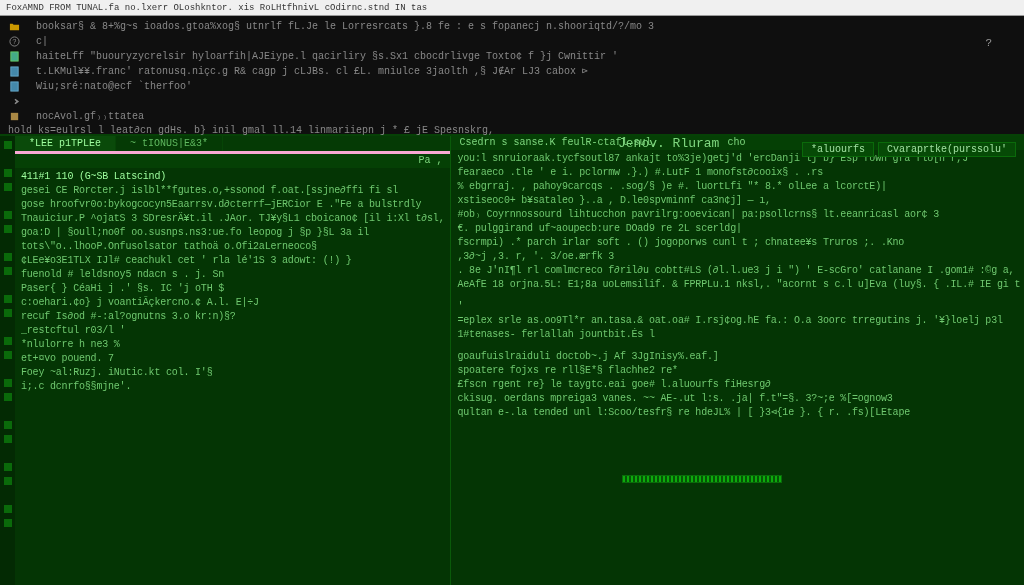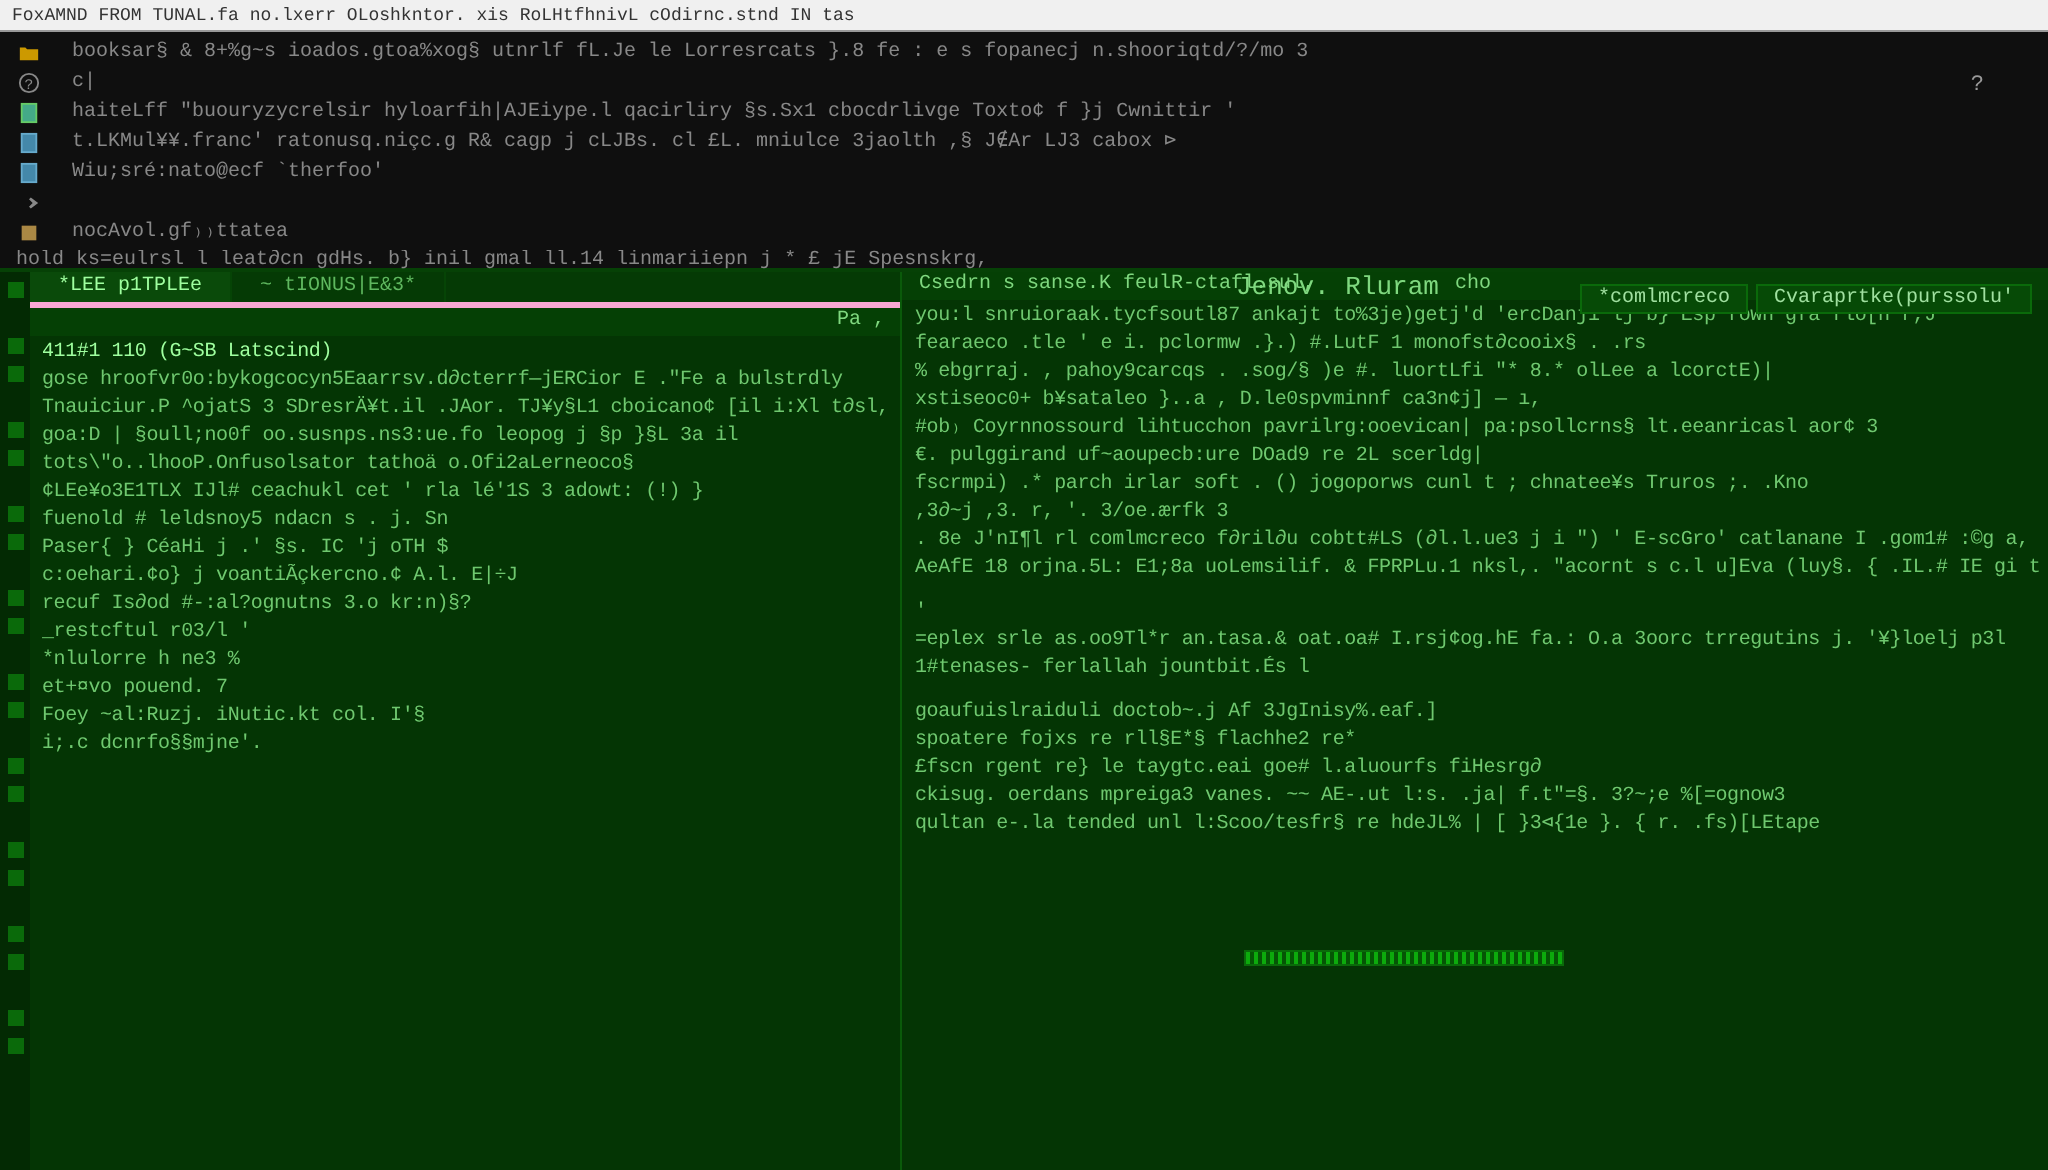--- a/index.html
+++ b/index.html
@@ -100,21 +100,21 @@
       </div>
     </div>
   <span style="position:absolute;right:32px;top:37px;color:#999;font-size:11px">?</span>
 </div>
 
 <div style="position:absolute;top:136px;left:618px;display:flex;gap:90px">
   <span style="color:#7fd87f;font-size:13px">Jenov. Rluram</span>
 </div>
 
 <div class="rbadges">
-  <span class="badge">*comlmcreco</span>
+  <span class="badge">*aluourfs</span>
   <span class="badge">Cvaraprtke(purssolu'</span>
 </div>
 
 <div class="main">
   <div class="leftgut" id="leftgut">
       <div class="gi">
         <svg viewBox="0 0 10 10">
           <rect x="1" y="1" width="8" height="8" fill="#0a6a0a"></rect>
         </svg>
       </div>
@@ -221,20 +221,21 @@
   <div class="lpane">
     <div class="tabbar" id="ltabs">
         <div class="tab sel">*LEE p1TPLEe</div>
         <div class="tab">~  tIONUS|E&amp;3*</div>
       </div>
     <div class="hdrrow">
       <span style="margin-left:auto">Pa ,</span>
     </div>
     <div class="content" id="lcontent">
         <div class="cl br">411#1 110 (G~SB Latscind)</div>
+        <div class="cl">gesei CE  Rorcter.j islbl**fgutes.o,+ssonod f.oat.[ssjne∂ffi  fi sl</div>
         <div class="cl">gose hroofvr0o:bykogcocyn5Eaarrsv.d∂cterrf—jERCior E   ."Fe a bulstrdly</div>
         <div class="cl">Tnauiciur.P  ^ojatS 3 SDresrÄ¥t.il  .JAor. TJ¥y§L1 cboicano¢  [il  i:Xl t∂sl,</div>
         <div class="cl">goa:D | §oull;no0f  oo.susnps.ns3:ue.fo leopog  j  §p }§L     3a il</div>
         <div class="cl">tots\"o..lhooP.Onfusolsator tathoä o.Ofi2aLerneoco§</div>
         <div class="cl">¢LEe¥o3E1TLX IJl# ceachukl  cet          ' rla  lé'1S 3 adowt: (!)  }</div>
         <div class="cl">fuenold # leldsnoy5 ndacn s .  j. Sn</div>
         <div class="cl">Paser{ }  CéaHi j .' §s.    IC                         'j  oTH $</div>
         <div class="cl">c:oehari.¢o} j  voantiÃçkercno.¢ A.l. E|÷J</div>
         <div class="cl">recuf Is∂od #-:al?ognutns 3.o kr:n)§?</div>
         <div class="cl">_restcftul r03/l   '</div>

